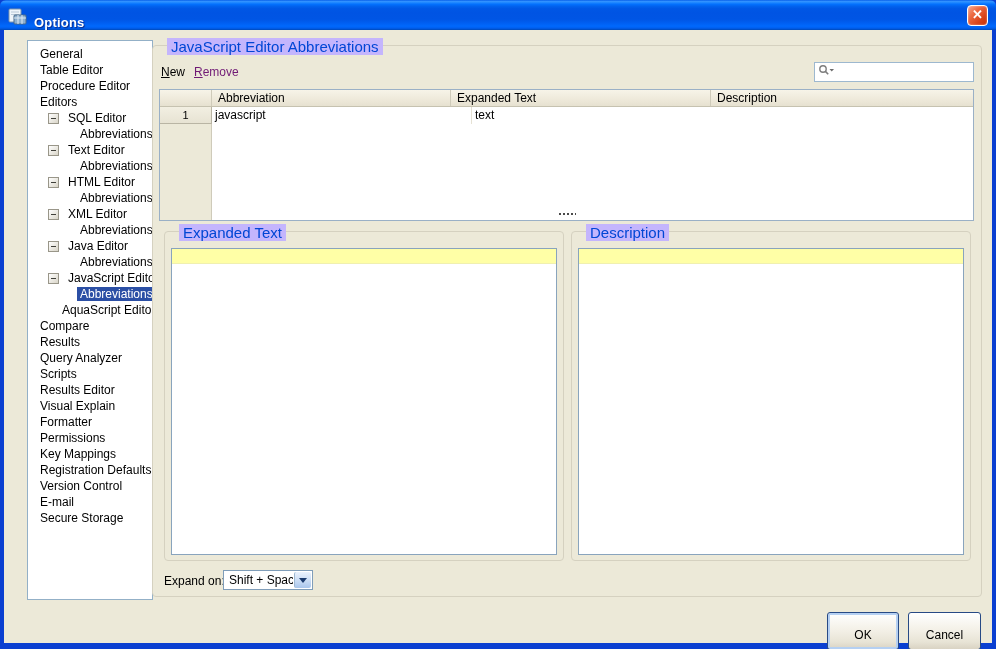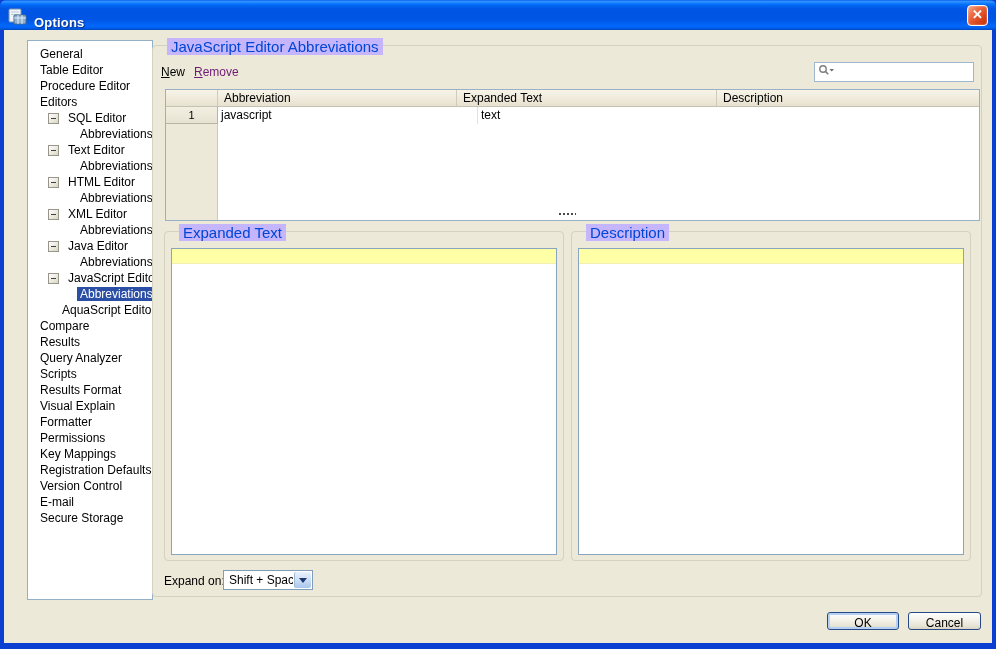--- a/index.html
+++ b/index.html
@@ -67,21 +67,21 @@
   .search-box {
     position:absolute; left:661px; top:16px; width:160px; height:20px;
     background:#fff; border:1px solid #9db8cf; display:flex; align-items:center;
   }
   .search-box input {
     border:none; outline:none; flex:1; height:16px; font-size:12px; background:transparent; min-width:0;
   }
   .search-icon { flex:none; margin:0 2px 0 3px; }
   
   .grid {
-    position:absolute; left:12px; top:43px; width:815px; height:132px;
+    position:absolute; left:6px; top:43px; width:815px; height:132px;
     background:#fff; border:1px solid #9ab0c6; overflow:hidden;
   }
   .grid-header { display:flex; height:17px; background:linear-gradient(180deg,#f7f4e8 0%,#eee9da 60%,#e6e1d0 100%); border-bottom:1px solid #c6c2b0; }
   .gh-cell { border-right:1px solid #cfcbba; font-size:12px; color:#000; padding:1px 6px 0; overflow:hidden; white-space:nowrap; }
   .gh-num { width:52px; }
   .gh-abbr { width:239px; }
   .gh-exp { width:260px; }
   .gh-desc { flex:1; border-right:none; }
   .grid-row { display:flex; height:17px; }
   .row-num {
@@ -118,22 +118,22 @@
   }
   .combo-text { flex:1; font-size:12px; padding:2px 0 0 5px; white-space:nowrap; overflow:hidden; }
   .combo-btn {
     width:17px; flex:none; border-left:1px solid #9db8d2; margin:1px;
     background:linear-gradient(180deg,#eaf2fd 0%,#cfe0f6 45%,#a9c6ec 100%);
     display:flex; align-items:center; justify-content:center; border-radius:2px;
   }
   .combo-arrow { width:0; height:0; border-left:4px solid transparent; border-right:4px solid transparent; border-top:5px solid #1a3a6e; }
   
   .xp-btn {
-    position:absolute; top:582px; height:18px; font-size:12px; color:#000;
-    border:1px solid #274a85; border-radius:3px; text-align:center; padding-top:3px;
+    position:absolute; top:582px; height:38px; font-size:12px; color:#000;
+    border:1px solid #274a85; border-radius:3px; text-align:center; padding-top:15px;
     background:linear-gradient(180deg,#ffffff 0%,#f4f1e8 45%,#e8e4d6 80%,#d9d3c3 100%);
     cursor:default;
   }
   .btn-ok { left:823px; width:72px; box-shadow:inset 0 0 0 2px #b5d0f2; }
   .btn-cancel { left:904px; width:73px; }
 </style>
 </head>
 <body>
 
 <div class="window">
@@ -222,21 +222,21 @@
         <div class="tree-item lvl0">
           <span class="tree-label">Results</span>
         </div>
         <div class="tree-item lvl0">
           <span class="tree-label">Query Analyzer</span>
         </div>
         <div class="tree-item lvl0">
           <span class="tree-label">Scripts</span>
         </div>
         <div class="tree-item lvl0">
-          <span class="tree-label">Results Format</span>
+          <span class="tree-label">Results Editor</span>
         </div>
         <div class="tree-item lvl0">
           <span class="tree-label">Visual Explain</span>
         </div>
         <div class="tree-item lvl0">
           <span class="tree-label">Formatter</span>
         </div>
         <div class="tree-item lvl0">
           <span class="tree-label">Permissions</span>
         </div>

